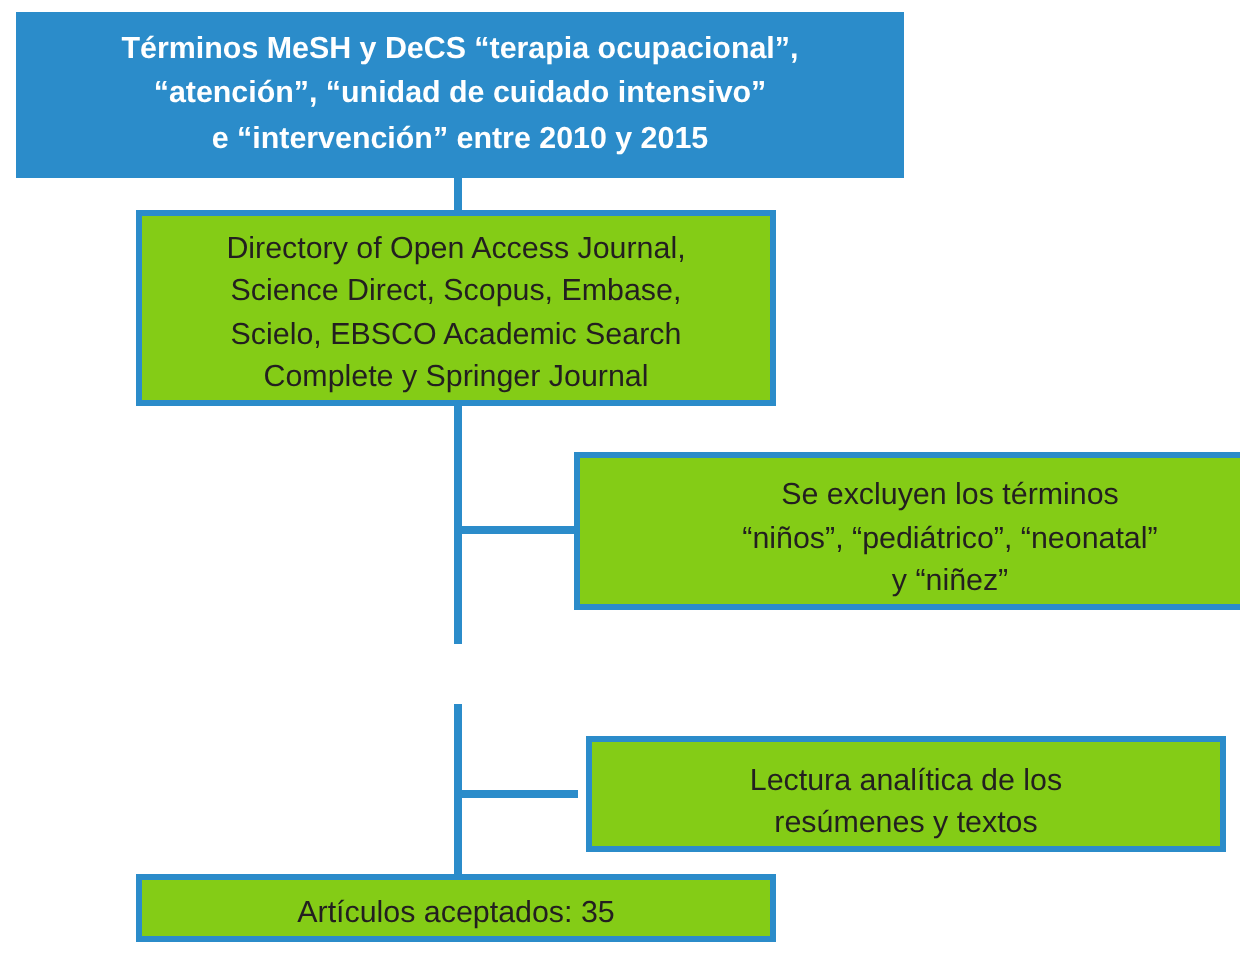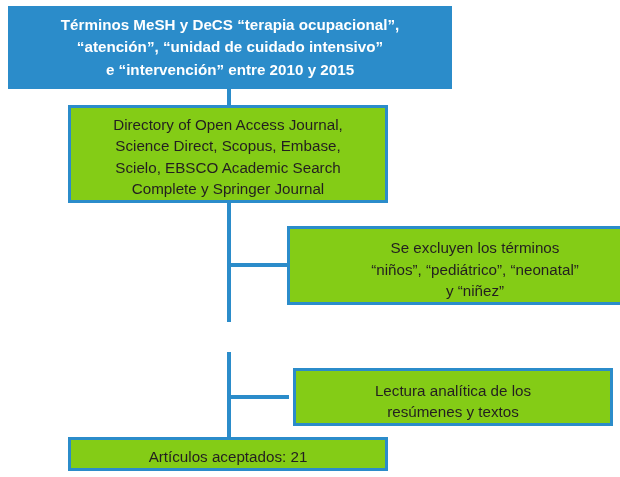--- a/index.html
+++ b/index.html
@@ -146,16 +146,16 @@
 
   <div class="conn conn-v conn-spine-2"></div>
   <div class="conn conn-h conn-branch-2"></div>
 
   <div class="node outline-box reading-box">
     <span class="node-text">Lectura analítica de los
 resúmenes y textos</span>
   </div>
 
   <div class="node outline-box accepted-box">
-    <span class="node-text">Artículos aceptados: 21</span>
+    <span class="node-text">Artículos aceptados: 35</span>
   </div>
 
 </div>
 
 </body></html>

